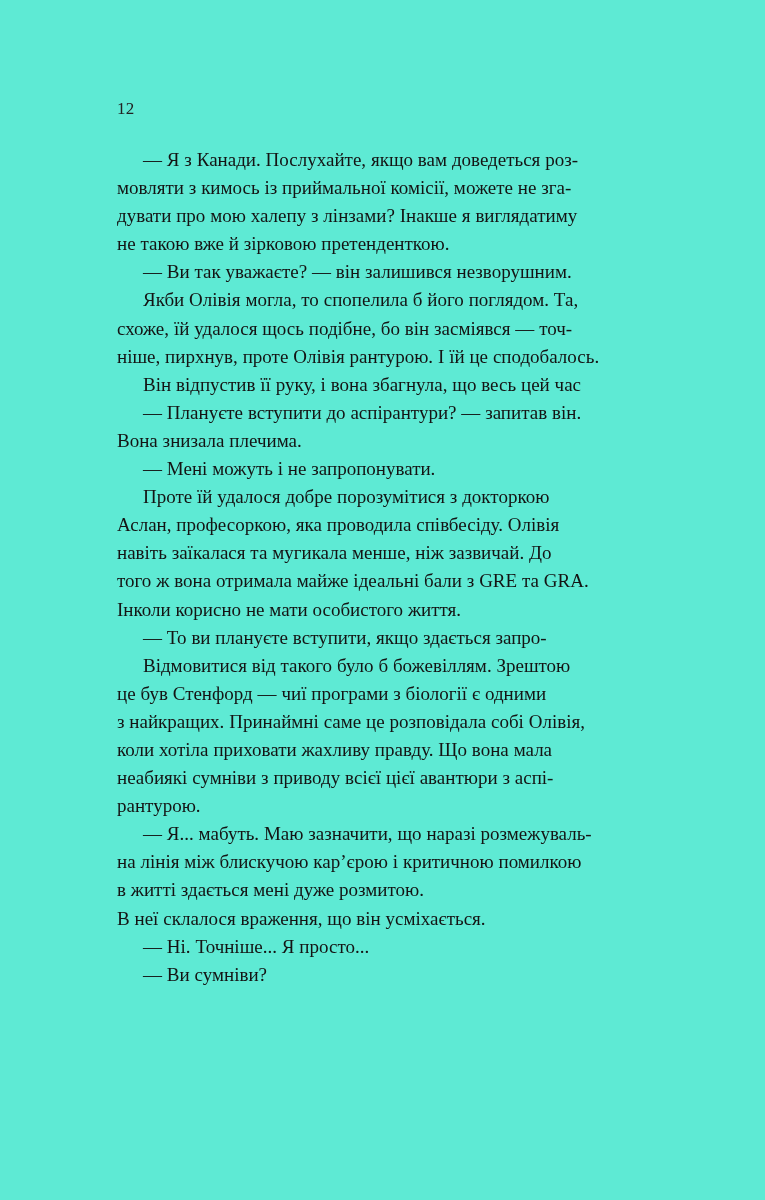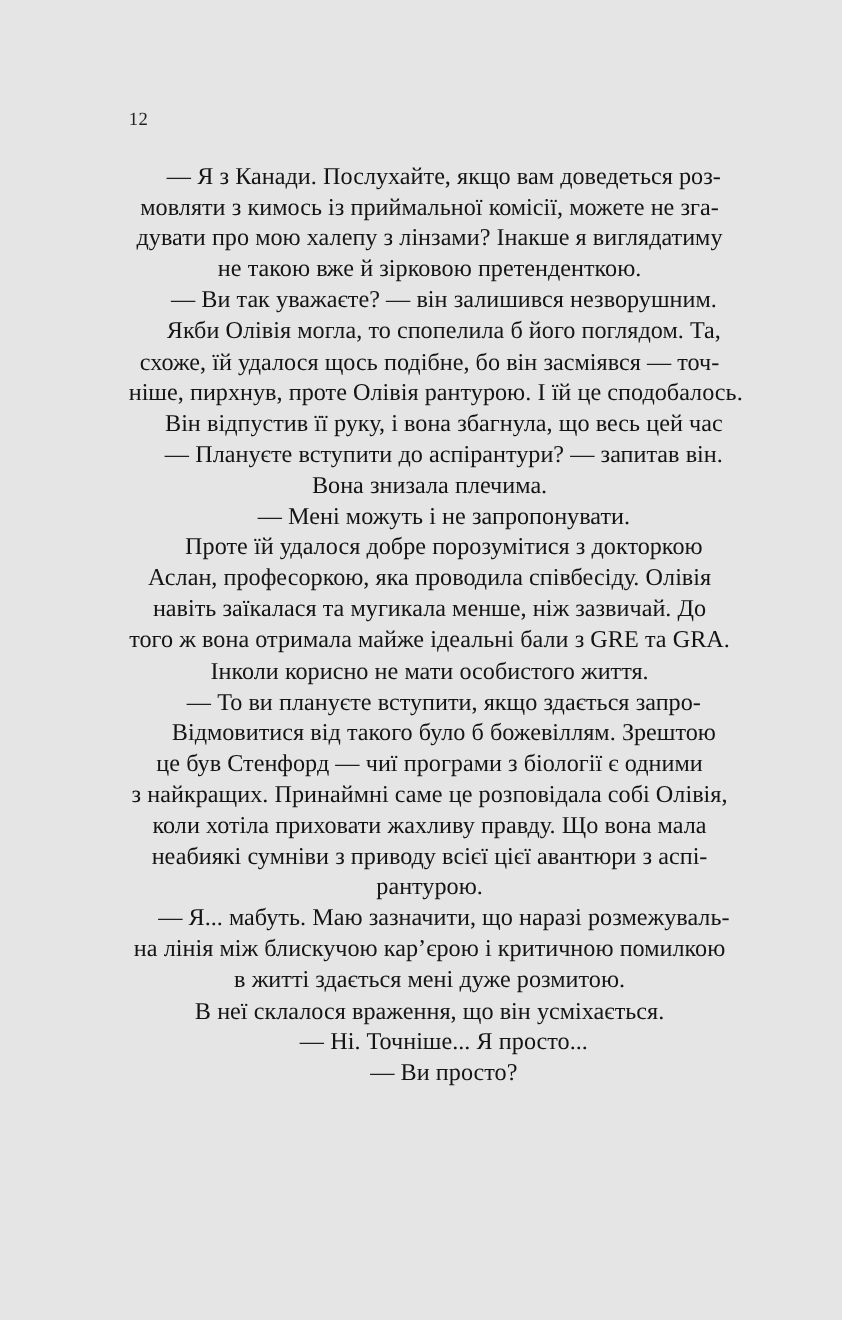--- a/index.html
+++ b/index.html
@@ -14,21 +14,21 @@
     position: relative;
     overflow: hidden;
     font-family: "Liberation Serif", "DejaVu Serif", serif;
     color: #1a1a1a;
     -webkit-font-smoothing: antialiased;
   }
 
   .page {
     position: absolute;
     inset: 0;
-    background: #e5e5e5;
+    background: #5eead4;
   }
 
   
   .folio {
     position: absolute;
     left: 117px;
     top: 100px;
     font-size: 17px;
     line-height: 1;
     color: #222222;
@@ -38,23 +38,23 @@
   
   .textblock {
     position: absolute;
     left: 117px;
     top: 146px;
     width: 547px;
   }
 
   .para {
     margin: 0;
-    font-size: 22px;
+    font-size: 19px;
     line-height: 28.1px;
-    text-align: center;
+    text-align: left;
     color: #141414;
     white-space: pre-wrap;
     word-spacing: 0.1px;
   }
 
   
   .line {
     display: block;
     white-space: pre;
   }
@@ -75,16 +75,16 @@
       <p class="para"><span class="line indent">Якби Олівія могла, то спопелила б його поглядом. Та,</span><span class="line">схоже, їй удалося щось подібне, бо він засміявся — точ-</span><span class="line">ніше, пирхнув, проте Олівія рантурою. І їй це сподобалось.</span></p>
       <p class="para"><span class="line indent">Він відпустив її руку, і вона збагнула, що весь цей час</span></p>
       <p class="para"><span class="line indent">— Плануєте вступити до аспірантури? — запитав він.</span><span class="line">Вона знизала плечима.</span></p>
       <p class="para"><span class="line indent">— Мені можуть і не запропонувати.</span></p>
       <p class="para"><span class="line indent">Проте їй удалося добре порозумітися з докторкою</span><span class="line">Аслан, професоркою, яка проводила співбесіду. Олівія</span><span class="line">навіть заїкалася та мугикала менше, ніж зазвичай. До</span><span class="line">того ж вона отримала майже ідеальні бали з GRE та GRA.</span><span class="line">Інколи корисно не мати особистого життя.</span></p>
       <p class="para"><span class="line indent">— То ви плануєте вступити, якщо здається запро-</span></p>
       <p class="para"><span class="line indent">Відмовитися від такого було б божевіллям. Зрештою</span><span class="line">це був Стенфорд — чиї програми з біології є одними</span><span class="line">з найкращих. Принаймні саме це розповідала собі Олівія,</span><span class="line">коли хотіла приховати жахливу правду. Що вона мала</span><span class="line">неабиякі сумніви з приводу всієї цієї авантюри з аспі-</span><span class="line">рантурою.</span></p>
       <p class="para"><span class="line indent">— Я... мабуть. Маю зазначити, що наразі розмежуваль-</span><span class="line">на лінія між блискучою кар’єрою і критичною помилкою</span><span class="line">в житті здається мені дуже розмитою.</span></p>
       <p class="para"><span class="line">В неї склалося враження, що він усміхається.</span></p>
       <p class="para"><span class="line indent">— Ні. Точніше... Я просто...</span></p>
-      <p class="para"><span class="line indent">— Ви просто?</span></p>
+      <p class="para"><span class="line indent">— Ви сумніви?</span></p>
     </div>
 
 </div>
 
 </body></html>

